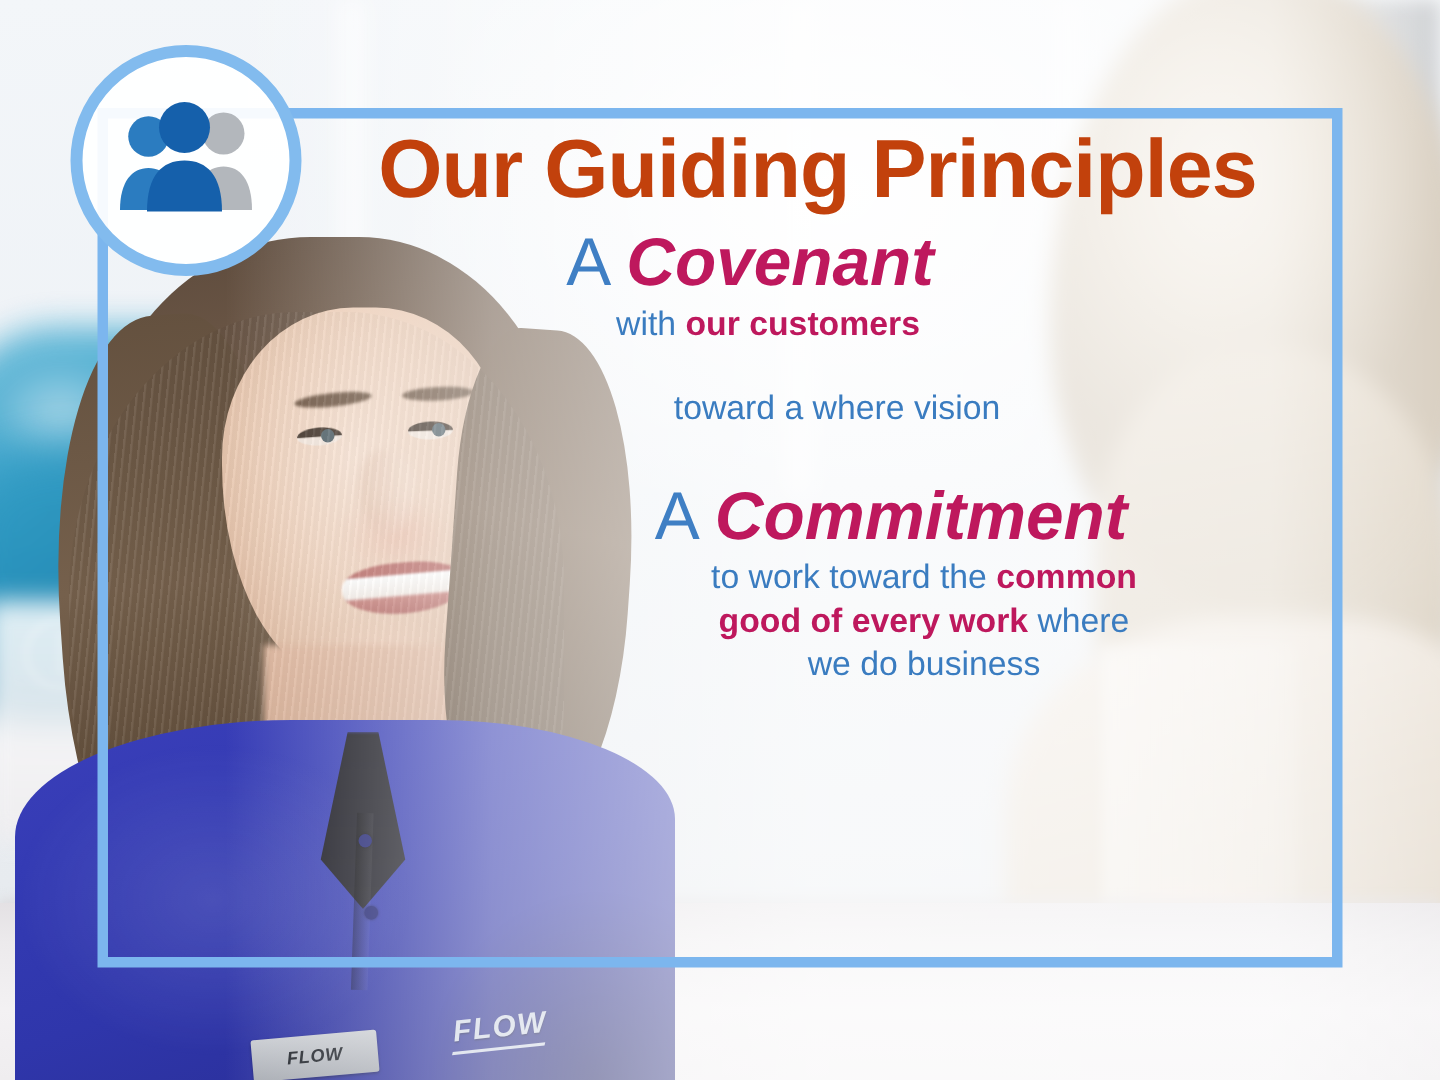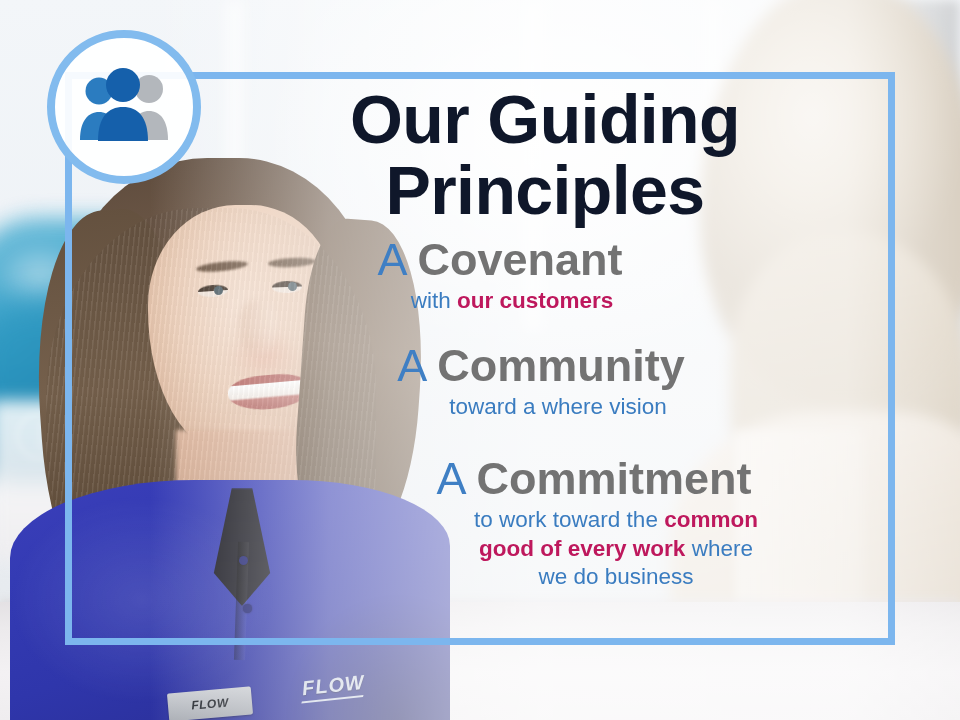--- a/index.html
+++ b/index.html
@@ -284,38 +284,38 @@
   .people-icon { width: 104px; height: 78px; display:block; }
 
   
   .content {
     position: absolute;
     left: 100px; top: 84px;
     width: 760px;
     text-align: center;
   }
   .title {
-    font-size: 68px;
+    font-size: 55px;
     font-weight: 700;
-    color: #0f172a;
+    color: #c2410c;
     letter-spacing: -0.6px;
     line-height: 1.05;
     margin: 0 0 6px 0;
     text-align: center;
     padding-left: 130px;
   }
   .principle { margin-top: 10px; }
   .p-head {
     font-size: 45px;
     line-height: 1.04;
     color: #2a72bd;
     white-space: nowrap;
   }
   .p-head .art { font-weight: 400; color: #3f7fc4; }
-  .p-head .word { font-weight: 700; color: #737373; }
+  .p-head .word { font-weight: 700; color: #be185d; font-style: italic; }
   .p-sub {
     font-size: 22.5px;
     line-height: 1.28;
     color: #3a7cc0;
     font-weight: 400;
     margin-top: 3px;
   }
   .p-sub b { font-weight: 700; color: #be185d; }
 
   
@@ -407,24 +407,20 @@
       <div class="p-head">
         <span class="art">A</span>
         <span class="word">Covenant</span>
       </div>
       <div class="p-sub">
         <div><span>with </span><b>our customers</b></div>
       </div>
     </div>
 
     <div class="principle pr-2">
-      <div class="p-head">
-        <span class="art">A</span>
-        <span class="word">Community</span>
-      </div>
       <div class="p-sub">
         <div><span>toward a where vision</span></div>
       </div>
     </div>
 
     <div class="principle pr-3">
       <div class="p-head">
         <span class="art">A</span>
         <span class="word">Commitment</span>
       </div>

